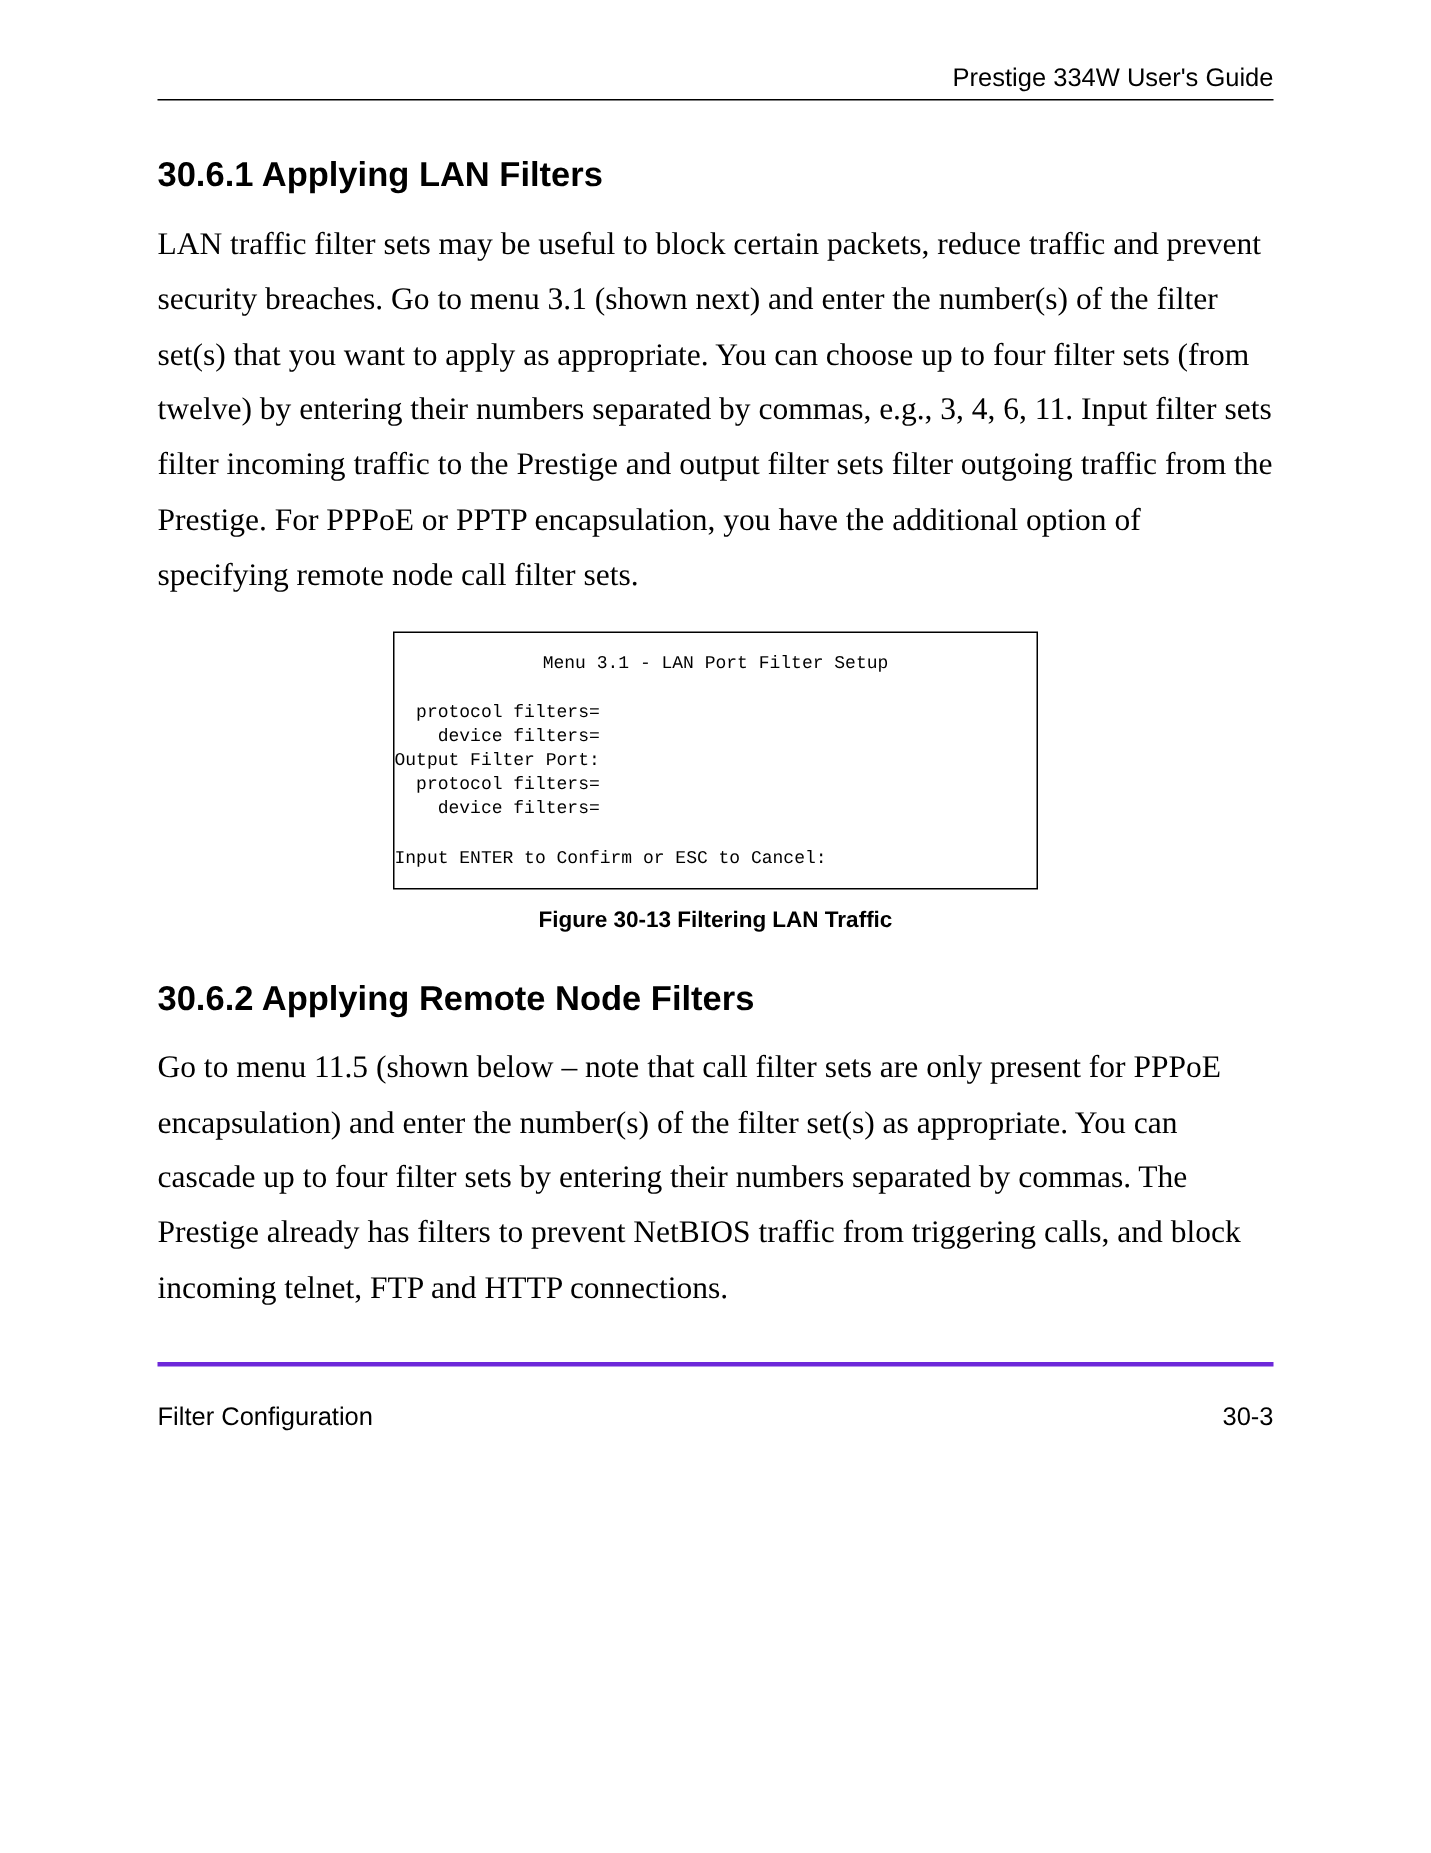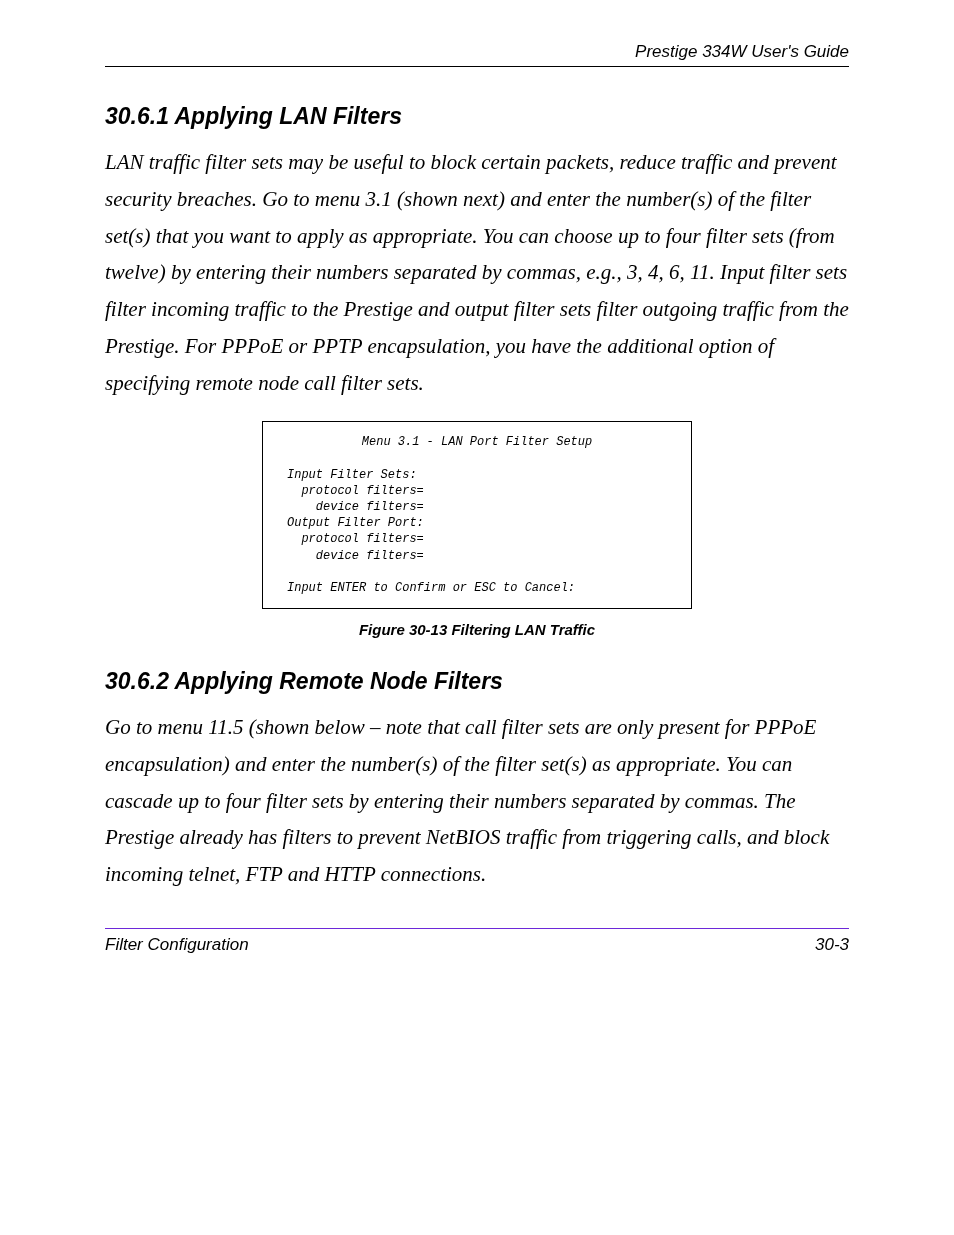--- a/index.html
+++ b/index.html
@@ -1,19 +1,18 @@
 <!DOCTYPE html>
 <html><head>
   <meta charset="utf-8">
   <style>
     * {
       margin: 0;
       padding: 0;
       box-sizing: border-box;
-      font-style: italic;
     }
     body {
       font-family: 'Times New Roman', Times, serif;
       background: #ffffff;
       color: #000000;
       width: 954px;
       height: 1235px;
       position: relative;
       padding: 0;
     }
@@ -38,62 +37,62 @@
     }
     .body-text {
       font-size: 21px;
       line-height: 1.75;
       margin-bottom: 20px;
     }
     .menu-box {
       border: 1.5px solid #000;
       width: 430px;
       margin: 12px auto 12px auto;
-      padding: 12px 24px;
+      padding: 12px 0;
       font-family: 'Courier New', Courier, monospace;
       font-size: 12px;
       white-space: pre;
       line-height: 1.35;
     }
     .figure-caption {
       text-align: center;
       font-family: Arial, Helvetica, sans-serif;
       font-weight: bold;
       font-size: 15px;
       margin-top: 6px;
       margin-bottom: 30px;
     }
     .footer {
       position: absolute;
       bottom: 280px;
       left: 105px;
       right: 105px;
-      border-top: 1px solid #6d28d9;
-      padding-top: 6px;
+      border-top: 3px solid #6d28d9;
+      padding-top: 24px;
       display: flex;
       justify-content: space-between;
       font-family: Arial, Helvetica, sans-serif;
       font-size: 17px;
     }
   </style>
 </head>
 <body>
 
 <div class="page">
 
   <div class="header">
     <span>Prestige 334W User's Guide</span>
   </div>
 
   <h3 class="section-heading">30.6.1 Applying LAN Filters</h3>
 
   <p class="body-text">LAN traffic filter sets may be useful to block certain packets, reduce traffic and prevent security breaches. Go to menu 3.1 (shown next) and enter the number(s) of the filter set(s) that you want to apply as appropriate. You can choose up to four filter sets (from twelve) by entering their numbers separated by commas, e.g., 3, 4, 6, 11. Input filter sets filter incoming traffic to the Prestige and output filter sets filter outgoing traffic from the Prestige. For PPPoE or PPTP encapsulation, you have the additional option of specifying remote node call filter sets.</p>
 
   <div class="menu-box"><div style="text-align:center;">Menu 3.1 - LAN Port Filter Setup</div>
-<div>Input Filter Sets:</div><div>  protocol filters=</div><div>    device filters=</div><div>Output Filter Port:</div><div>  protocol filters=</div><div>    device filters=</div>
+<div>  protocol filters=</div><div>    device filters=</div><div>Output Filter Port:</div><div>  protocol filters=</div><div>    device filters=</div>
 <div>Input ENTER to Confirm or ESC to Cancel:</div></div>
 
   <div class="figure-caption">Figure 30-13 Filtering LAN Traffic</div>
 
   <h3 class="section-heading">30.6.2 Applying Remote Node Filters</h3>
 
   <p class="body-text">Go to menu 11.5 (shown below – note that call filter sets are only present for PPPoE encapsulation) and enter the number(s) of the filter set(s) as appropriate. You can cascade up to four filter sets by entering their numbers separated by commas. The Prestige already has filters to prevent NetBIOS traffic from triggering calls, and block incoming telnet, FTP and HTTP connections.</p>
 
   <div class="footer">
     <span>Filter Configuration</span>

